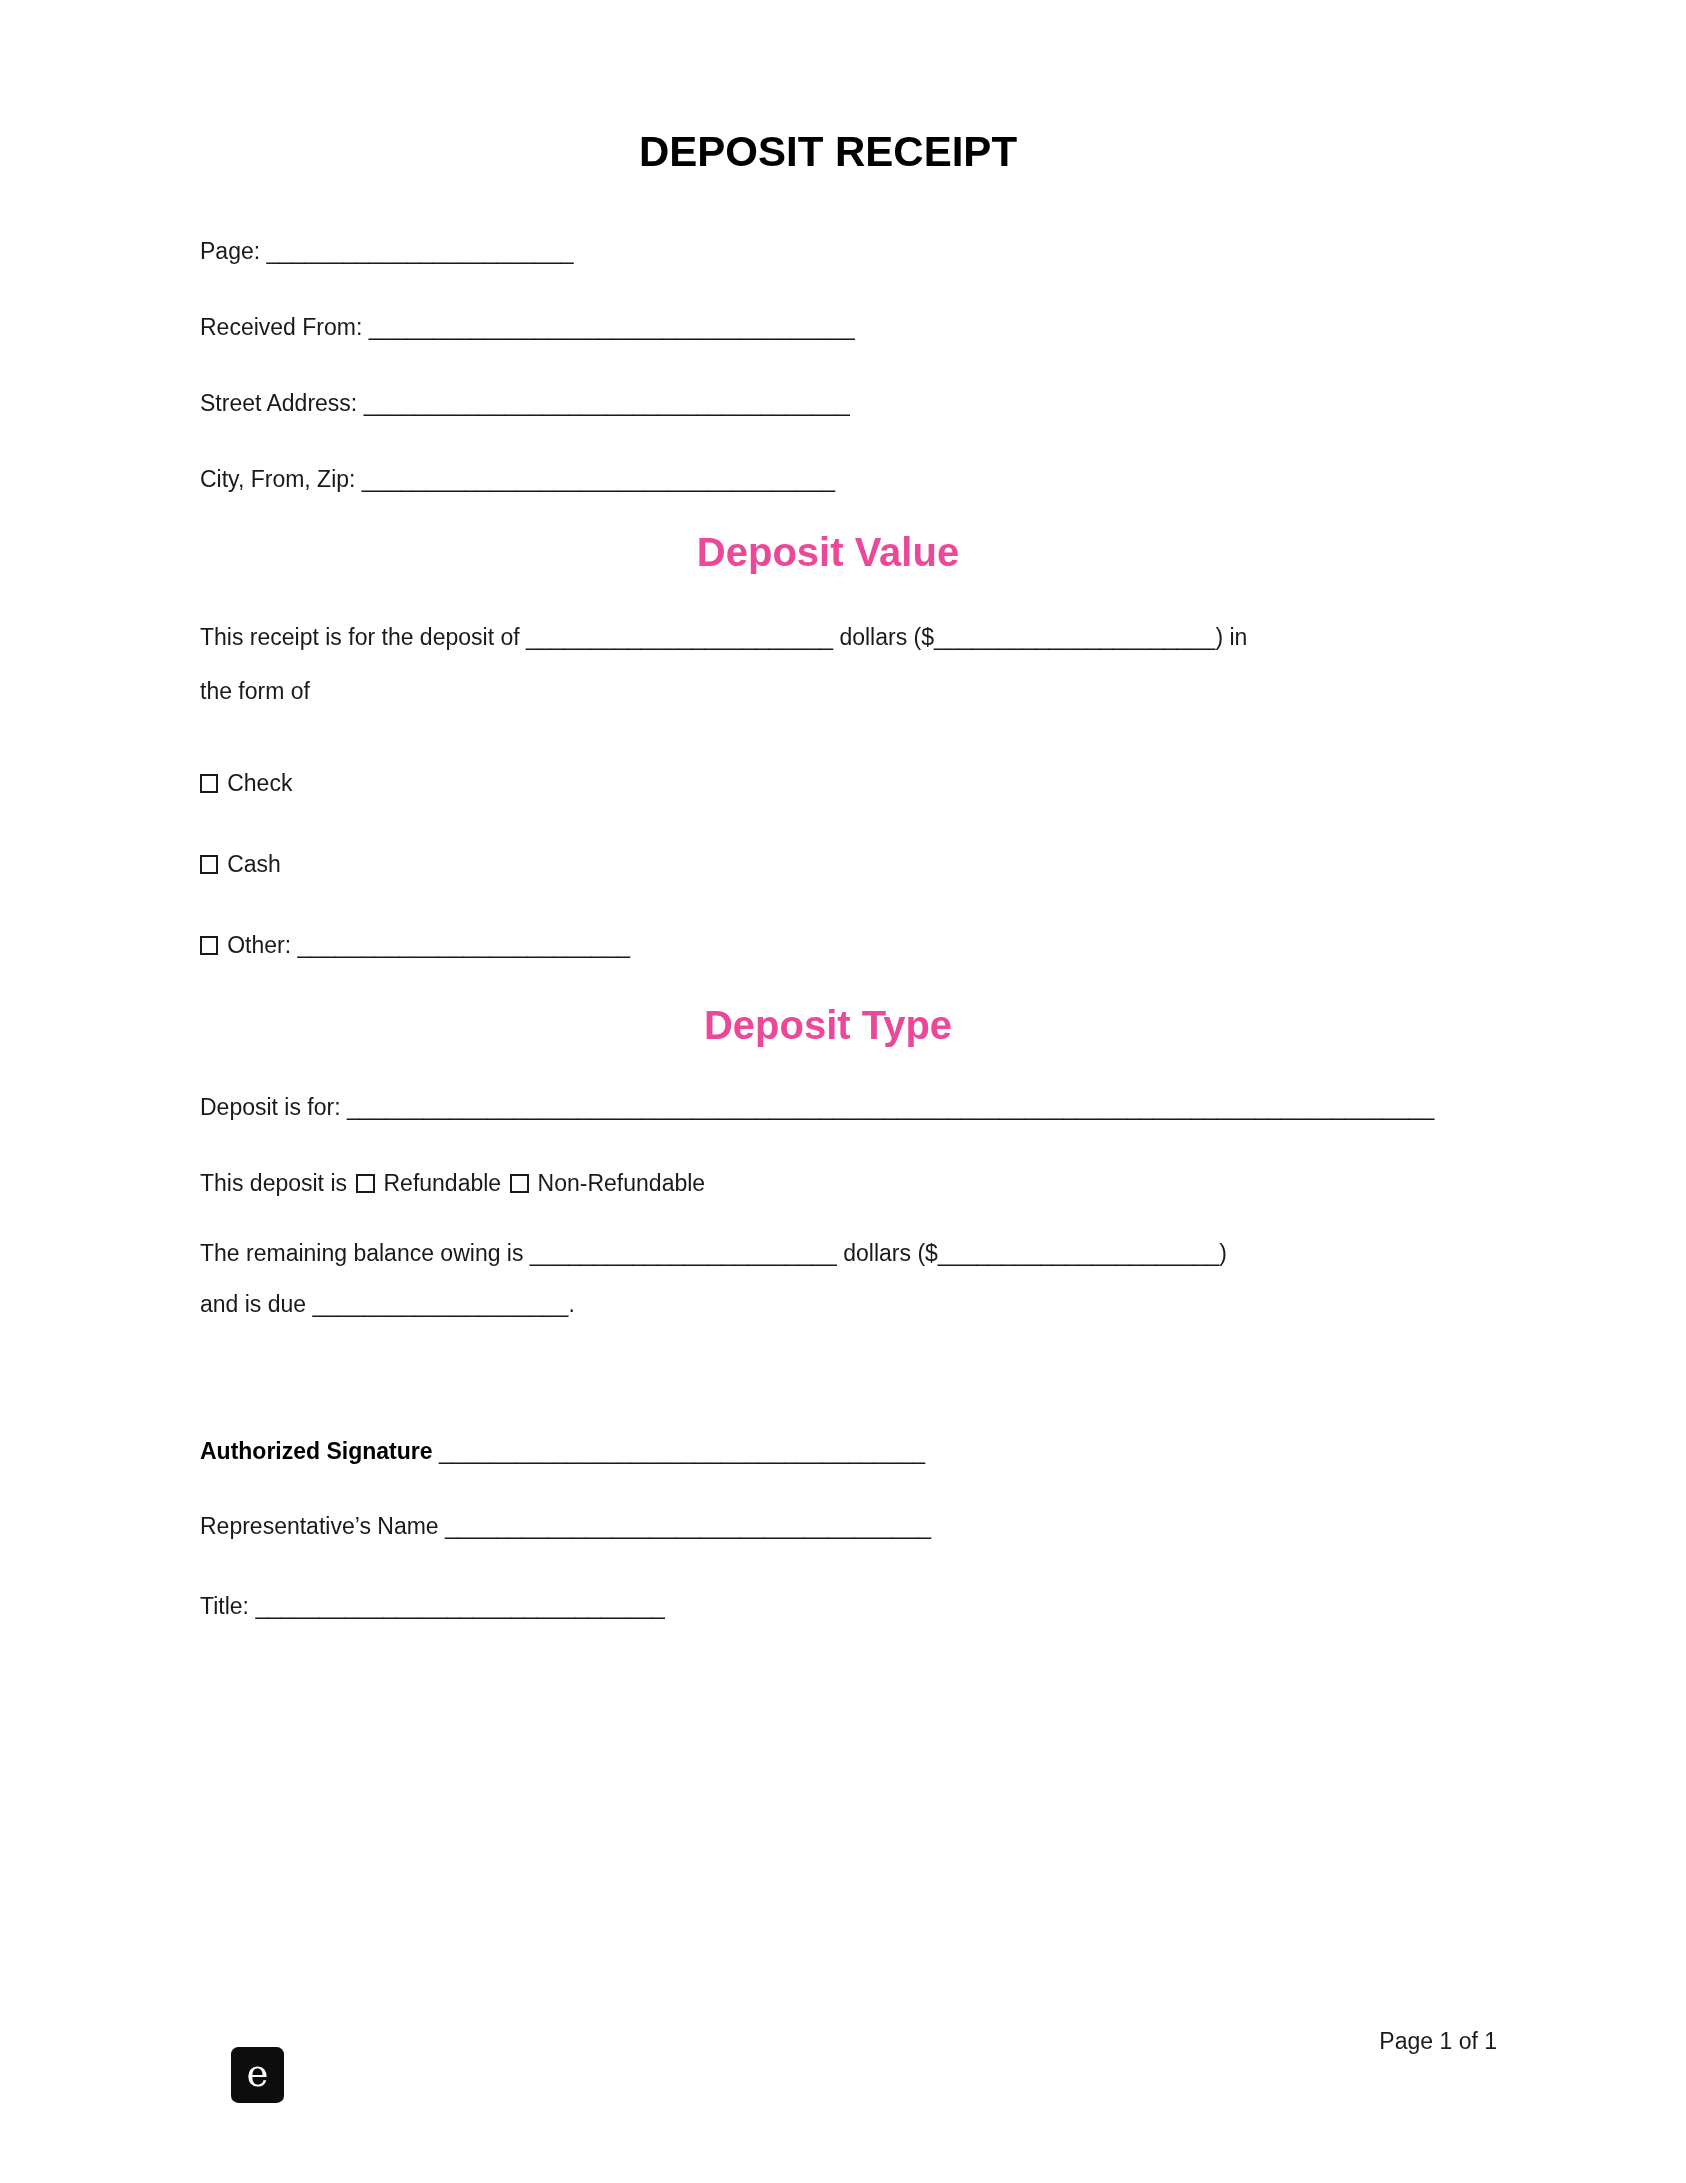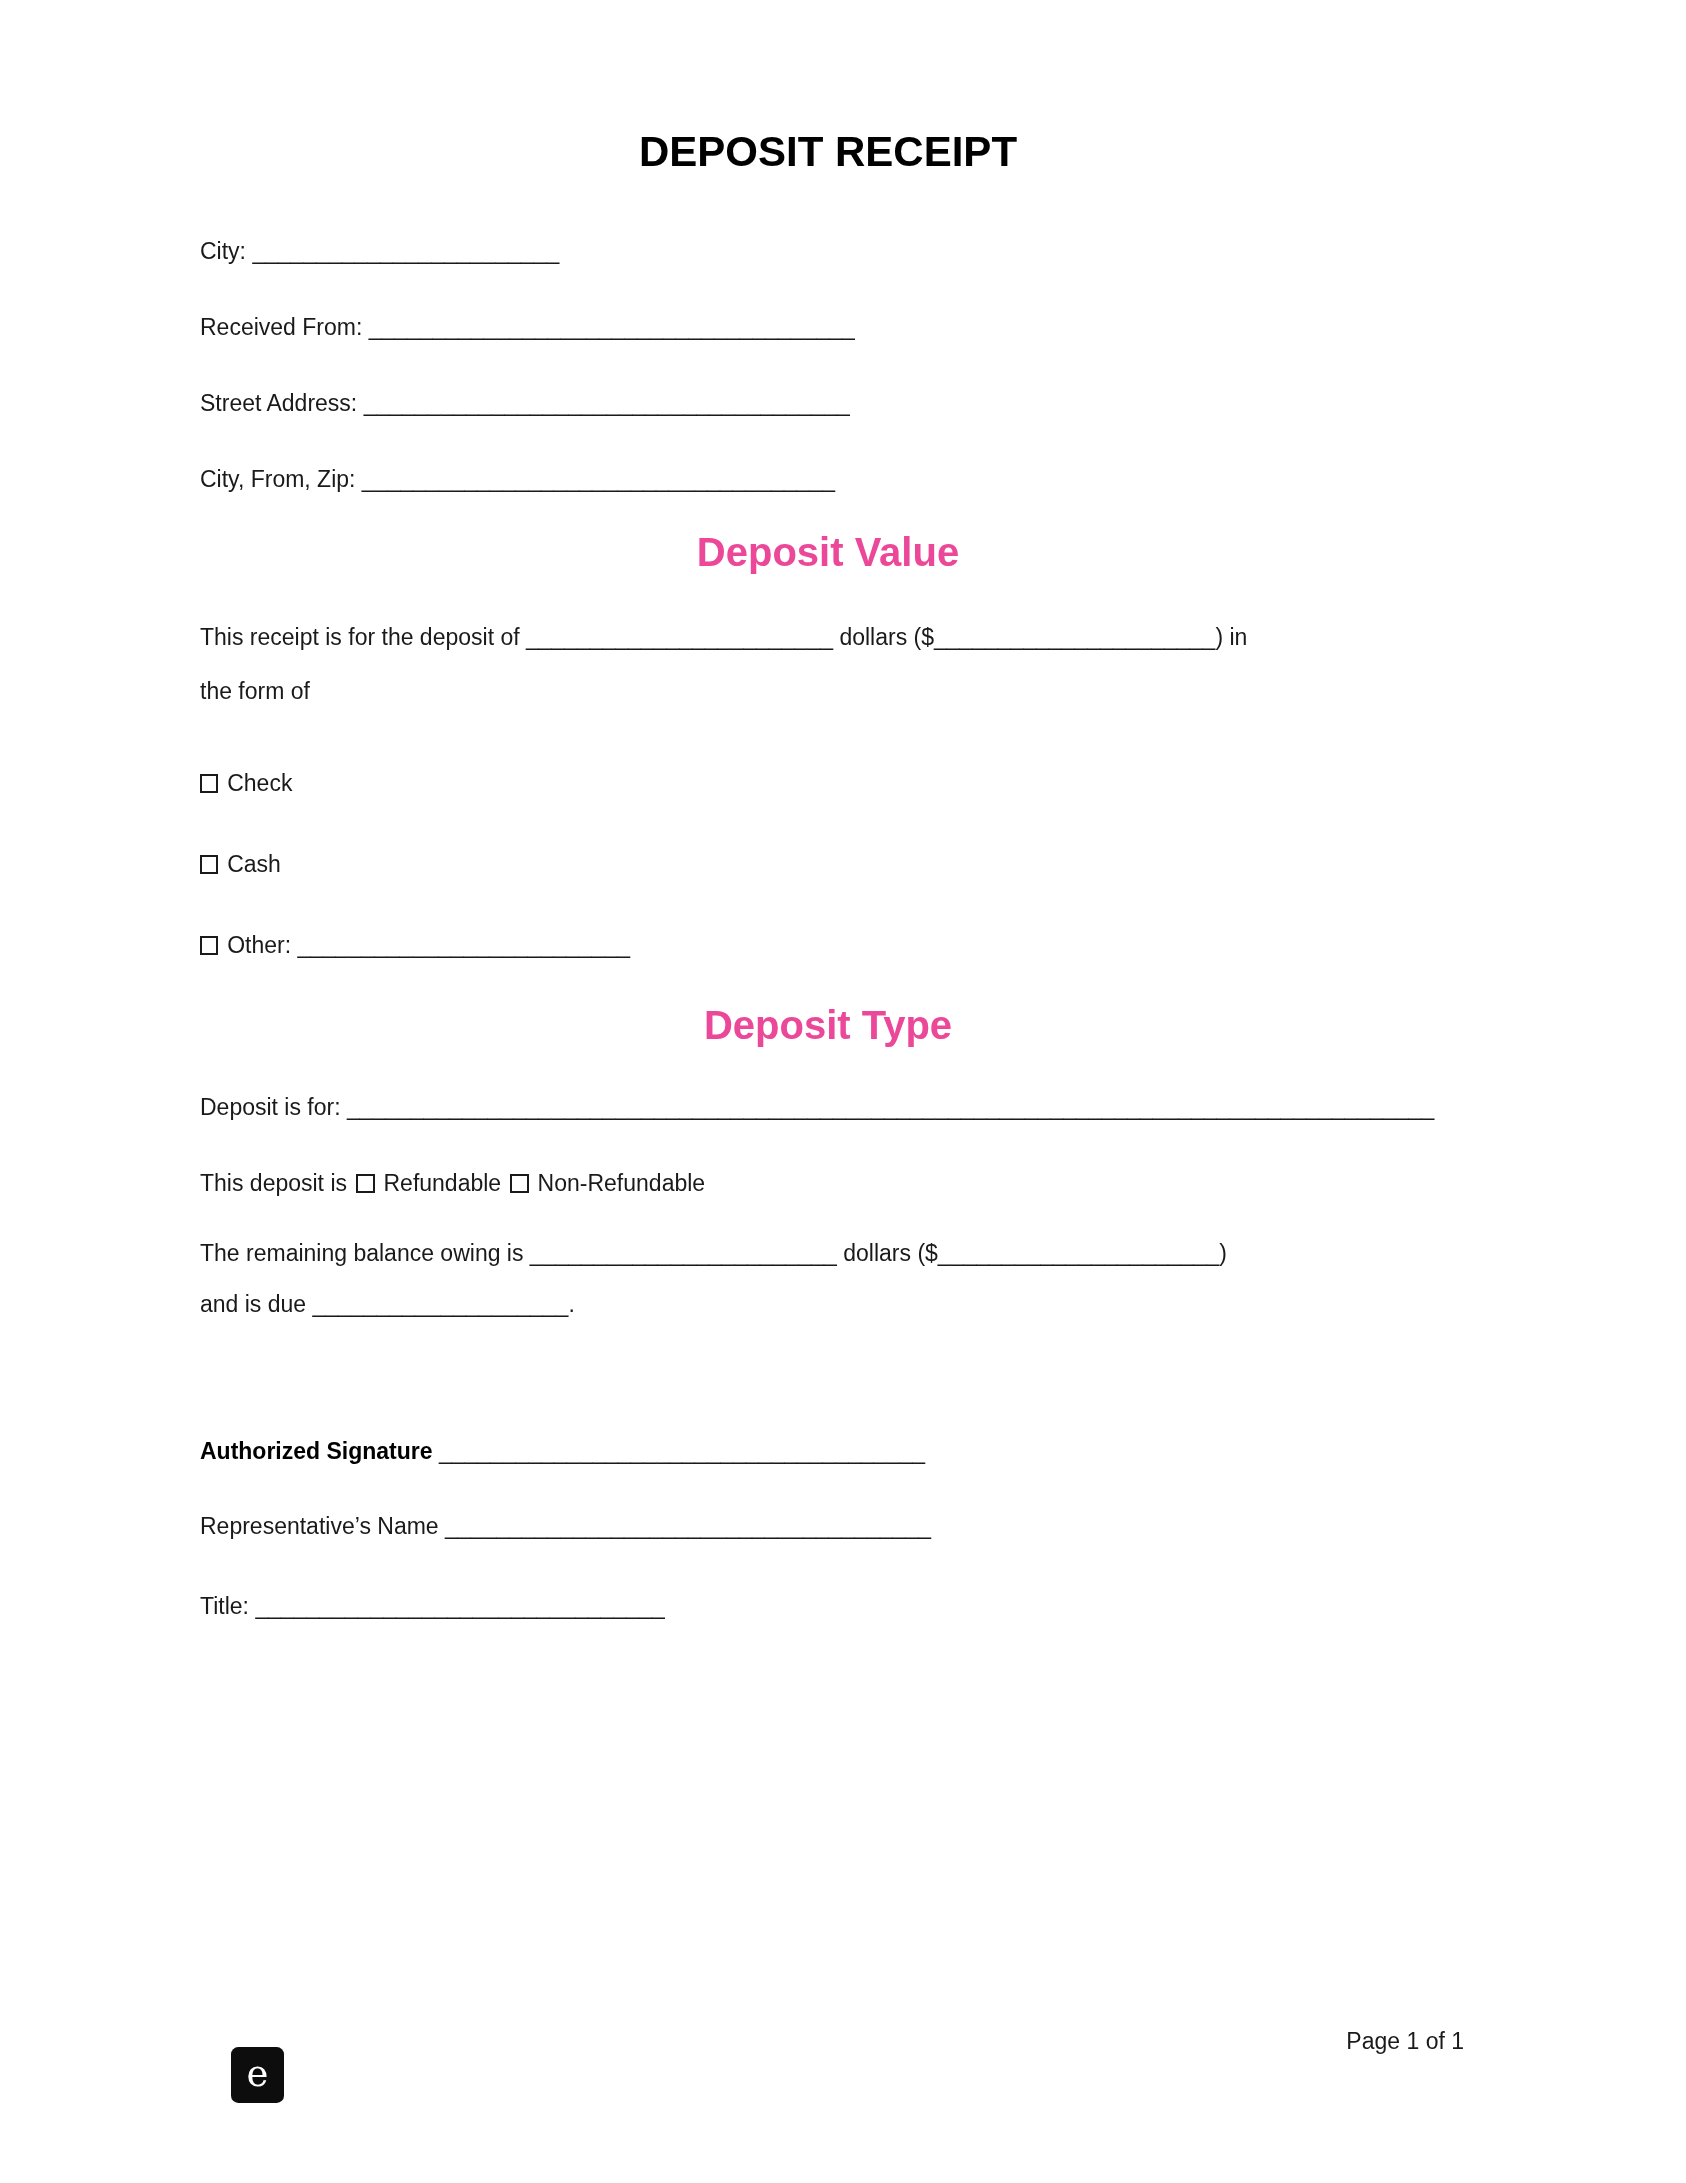--- a/index.html
+++ b/index.html
@@ -65,21 +65,21 @@
     line-height: 51px;
     margin-top: 29px;
   }
   .sig-line { margin-top: 44px; }
   .sig-first { margin-top: 106px; }
   .sig-title { margin-top: 49px; }
   .bold-label { font-weight: bold; color: #000; }
   .footer-page {
     position: absolute;
     top: 2028px;
-    right: 192px;
+    right: 159px;
     font-size: 23px;
     color: #1a1a1a;
   }
   .footer-logo {
     position: absolute;
     top: 2047px;
     left: 231px;
     width: 53px;
     height: 56px;
     background: #0d0d0d;
@@ -98,21 +98,21 @@
 </style>
 </head>
 <body>
 
 <div class="page">
   <div class="content">
 
     <h1 class="doc-title">DEPOSIT RECEIPT</h1>
 
     <div class="line line-date">
-      <span>City:</span>
+      <span>Page:</span>
       <span>________________________</span>
     </div>
 
     <div class="line">
       <span>Received From:</span>
       <span>______________________________________</span>
     </div>
 
     <div class="line">
       <span>Street Address:</span>

